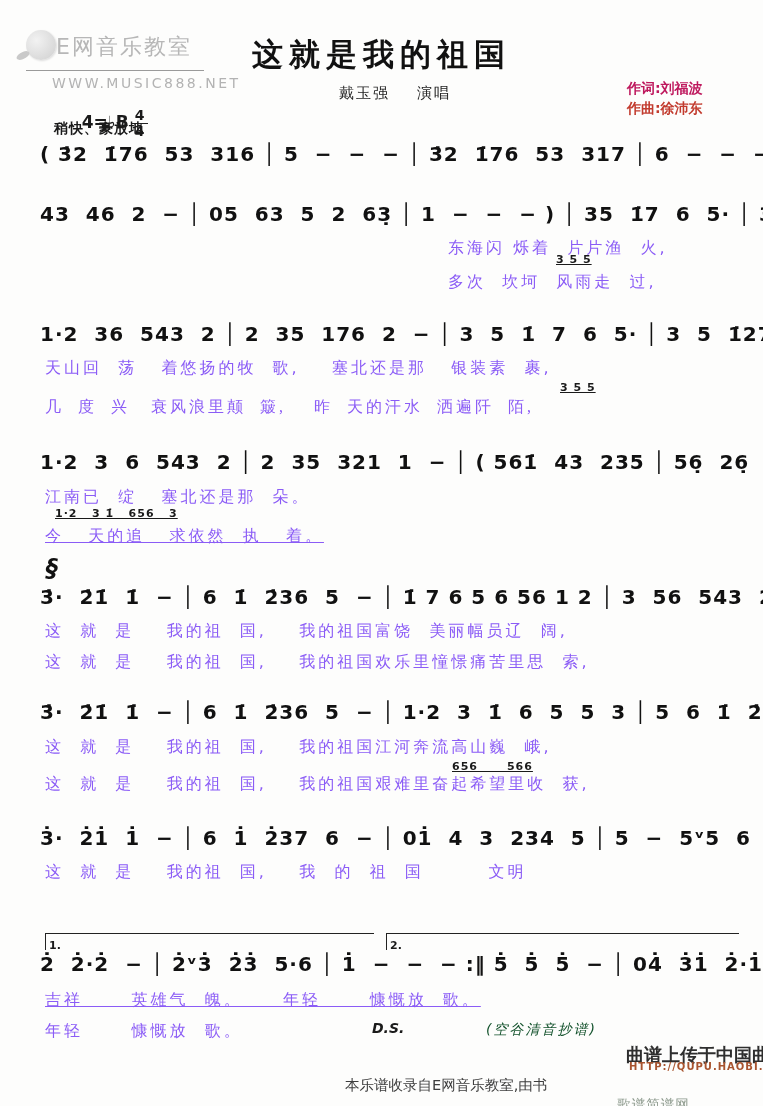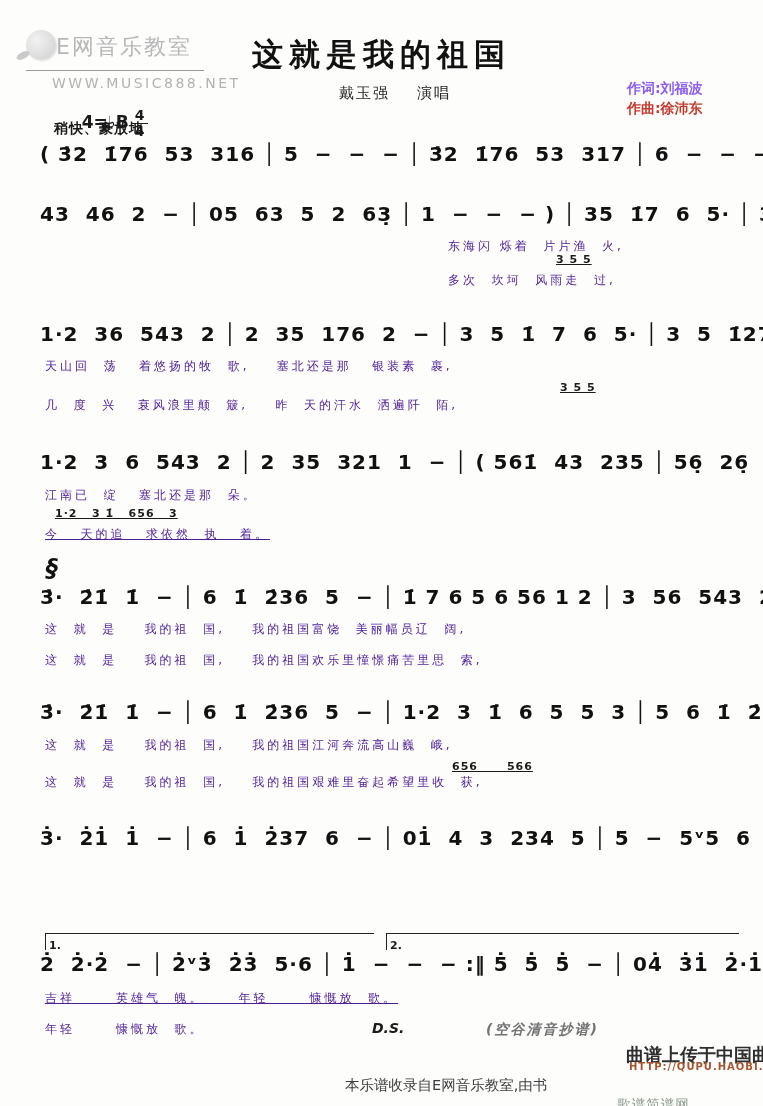--- a/index.html
+++ b/index.html
@@ -8,45 +8,45 @@
   .l{position:absolute;white-space:pre;}
   
   #logo-icon{left:26px;top:30px;width:30px;height:30px;border-radius:50%;
              background:radial-gradient(circle at 35% 35%,#f2f2f2,#cfcfcf);box-shadow:1px 1px 2px #ddd;}
   #logo-leaf{left:16px;top:52px;width:14px;height:7px;border-radius:60% 40% 60% 40%;background:#c9c9c9;transform:rotate(-20deg);}
   #logo-text{left:56px;top:32px;font-size:22px;color:#b7b7b7;letter-spacing:2px;}
   #logo-line{left:26px;top:70px;width:178px;border-top:1px solid #9a9a9a;height:0;}
   #logo-url{left:52px;top:75px;font-size:14px;color:#b3b3b3;letter-spacing:2.5px;font-weight:normal;}
   #title{left:0;right:0;top:34px;text-align:center;font-size:31px;font-weight:900;letter-spacing:6px;color:#111;}
   #performer{left:0;right:0;top:84px;text-align:center;font-size:15px;letter-spacing:2px;color:#222;padding-left:27px;}
-  #credit-lyricist{left:627px;top:80px;font-size:14px;color:#8b5cf6;font-weight:bold;}
+  #credit-lyricist{left:627px;top:80px;font-size:14px;color:#be185d;font-weight:bold;}
   #credit-composer{left:627px;top:100px;font-size:14px;color:#c23b2e;font-weight:bold;}
   #keysig{left:58px;top:88px;font-size:17px;font-weight:bold;}
   .frac{display:inline-block;vertical-align:middle;text-align:center;line-height:1.05;margin-left:3px;font-size:14px;}
   .ftop{display:block;border-bottom:1.5px solid #222;padding:0 3px;}
   .fbot{display:block;}
   #tempo{left:54px;top:120px;font-size:14px;font-weight:bold;letter-spacing:1px;}
   
   .notes{left:40px;font-size:20px;font-weight:bold;letter-spacing:1px;color:#111;}
-  .lyr{font-size:12px;letter-spacing:3px;color:#4c1d95;}
+  .lyr{font-size:16px;letter-spacing:3px;color:#8b5cf6;}
   .grace{font-size:11px;font-weight:bold;text-decoration:underline;letter-spacing:1px;}
   #s1{top:142px;} 
   #s2{top:202px;} #s2-ly1{left:448px;top:238px;} #s2-grace{left:556px;top:253px;} #s2-ly2{left:448px;top:272px;}
-  #s3{top:322px;} #s3-ly1{left:45px;top:358px;} #s3-grace{left:560px;top:381px;} #s3-ly2{left:45px;top:397px;}
+  #s3{top:322px;} #s3-ly1{left:45px;top:358px;} #s3-grace{left:560px;top:381px;} #s3-ly2{left:45px;top:397px;font-family:Liberation Serif, serif;}
   #s4{top:450px;} #s4-ly1{left:45px;top:487px;} #s4-grace{left:55px;top:507px;} #s4-ly2{left:45px;top:526px;text-decoration:underline;}
   #segno{left:46px;top:554px;font-size:24px;font-weight:900;font-style:italic;color:#111;}
   #s5{top:585px;} #s5-ly1{left:45px;top:621px;} #s5-ly2{left:45px;top:652px;}
   #s6{top:700px;} #s6-ly1{left:45px;top:737px;} #s6-grace{left:452px;top:760px;} #s6-ly2{left:45px;top:774px;}
   #s7{top:826px;} #s7-ly1{left:45px;top:862px;} #s7-ly2{left:45px;top:893px;}
   .volta{position:absolute;top:933px;height:16px;border-top:1.5px solid #222;border-left:1.5px solid #222;}
   #volta1{left:45px;width:328px;} #volta2{left:386px;width:352px;}
   .volta span{font-size:11px;font-weight:bold;padding-left:3px;}
   #s8{top:952px;} #s8-ly1{left:45px;top:990px;text-decoration:underline;} #s8-ly2{left:45px;top:1021px;}
   #ds-mark{left:372px;top:1020px;font-size:14px;font-weight:bold;font-style:italic;}
-  #trans-note{left:486px;top:1021px;font-size:14px;color:#737373;font-style:italic;letter-spacing:2px;font-weight:bold;}
+  #trans-note{left:486px;top:1021px;font-size:14px;color:#14532d;font-style:italic;letter-spacing:2px;}
   
   #footer-upload{left:626px;top:1043px;font-size:18px;color:#2e2e2e;font-weight:bold;}
   #footer-url{left:629px;top:1061px;font-size:10px;color:#a8542f;font-weight:bold;letter-spacing:1px;}
   #footer-collection{left:345px;top:1076px;font-size:14.5px;color:#3d3d3d;}
   #footer-site{left:600px;top:1080px;font-size:13.5px;}
   #footer-site .site-name{color:#8d9a8d;letter-spacing:1px;}
 </style>
 </head>
 <body>
 
@@ -90,20 +90,21 @@
   <div class="l notes" id="s5">3̇·  2̇1̇  1̇  − │ 6  1̇  2̇36  5  − │ 1̇ 7 6 5 6 56 1 2 │ 3  56  543  2  − │</div>
   <div class="l lyr" id="s5-ly1">这  就  是    我的祖  国,    我的祖国富饶  美丽幅员辽  阔,</div>
   <div class="l lyr" id="s5-ly2">这  就  是    我的祖  国,    我的祖国欢乐里憧憬痛苦里思  索,</div>
 
   <div class="l notes" id="s6">3̇·  2̇1̇  1̇  − │ 6  1̇  2̇36  5  − │ 1·2  3  1̇  6  5  5  3 │ 5  6  1̇  2̇  2̇  − │</div>
   <div class="l lyr" id="s6-ly1">这  就  是    我的祖  国,    我的祖国江河奔流高山巍  峨,</div>
   <div class="l grace" id="s6-grace">656      566</div>
   <div class="l lyr" id="s6-ly2">这  就  是    我的祖  国,    我的祖国艰难里奋起希望里收  获,</div>
 
   <div class="l notes" id="s7">3̇·  2̇1̇  1̇  − │ 6  1̇  2̇37  6  − │ 01̇  4  3  234  5 │ 5  −  5ᵛ5  6  1̇ │</div>
+  <div class="l lyr" id="s7-ly1">这  就  是    我的祖  国,    我  的  祖  国        文明</div>
 
   <div class="volta" id="volta1"><span>1.</span></div>
   <div class="volta" id="volta2"><span>2.</span></div>
 
   <div class="l notes" id="s8">2̇  2̇·2̇  − │ 2̇ᵛ3̇  2̇3̇  5·6 │ 1̇  −  −  − :‖ 5̇  5̇  5̇  − │ 04̇  3̇1̇  2̇·1̇ │ 1̇  −  −  −  ‖</div>
   <div class="l lyr" id="s8-ly1">吉祥      英雄气  魄。     年轻      慷慨放  歌。</div>
   <div class="l lyr" id="s8-ly2">年轻      慷慨放  歌。</div>
   <div class="l" id="ds-mark">D.S.</div>
   <div class="l" id="trans-note">(空谷清音抄谱)</div>
 

